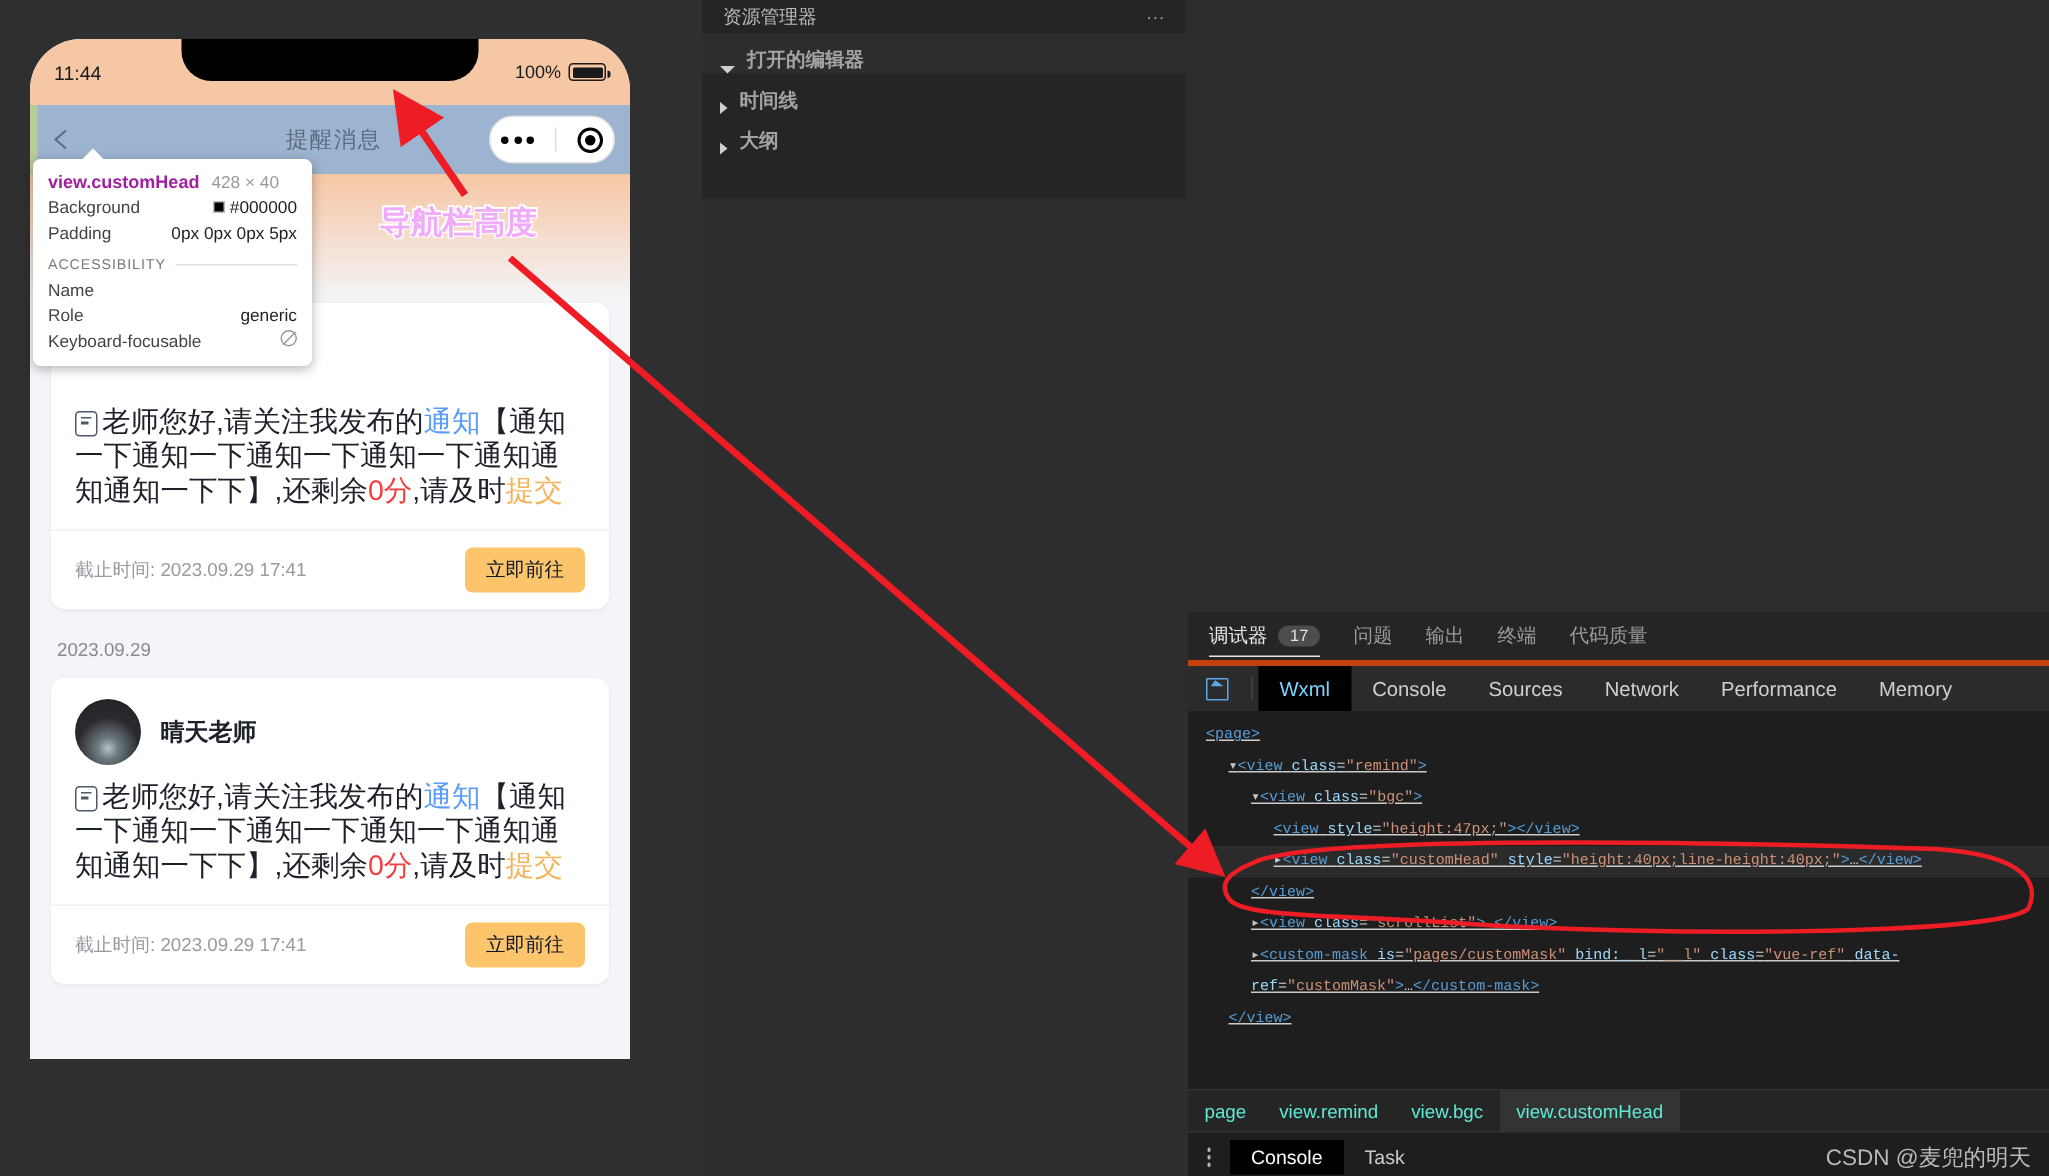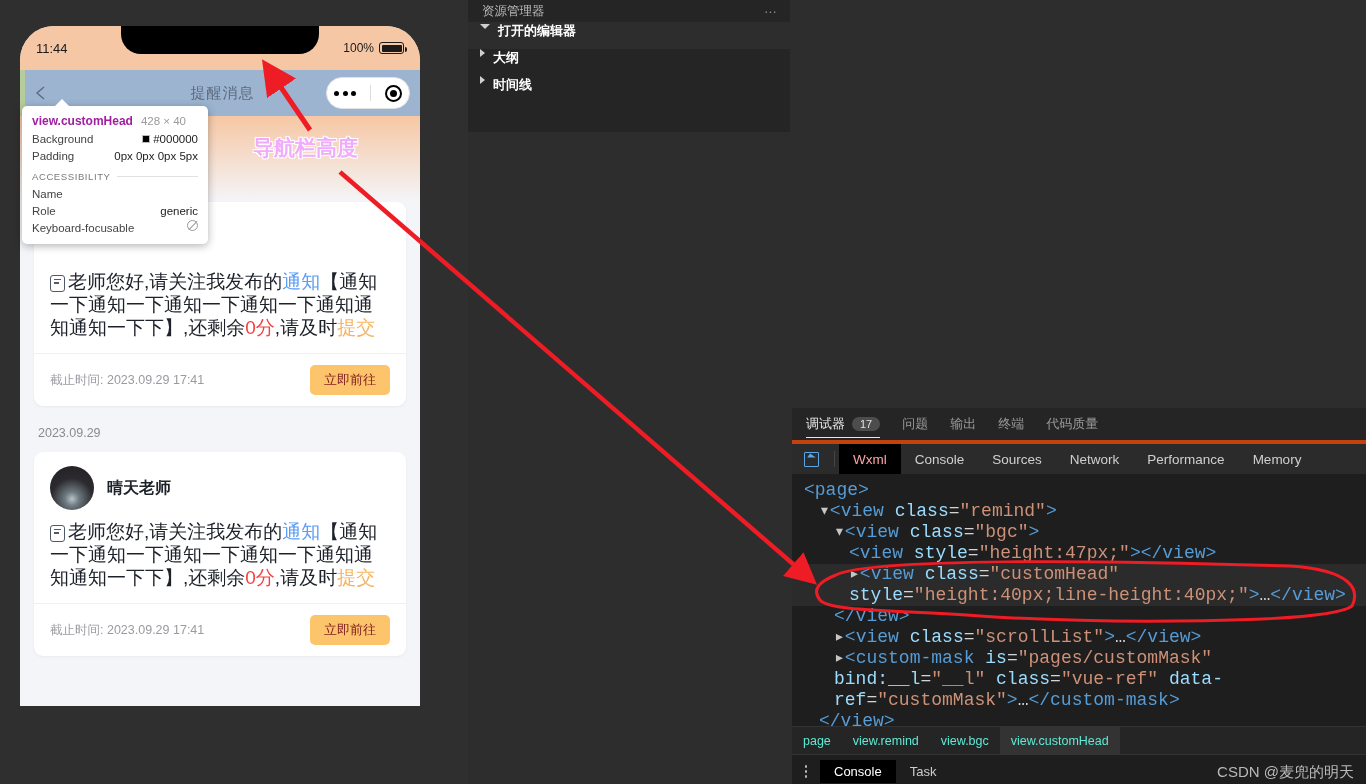--- a/index.html
+++ b/index.html
@@ -73,21 +73,21 @@
   .msgicon{display:inline-block;width:15px;height:17px;vertical-align:-4px;
     border:1.6px solid #4e5969;border-radius:3px;margin-right:3px;position:relative;}
   .msgicon:before{content:"";position:absolute;left:2.5px;top:2.5px;width:7px;height:1.5px;background:#4e5969;}
   .msgicon:after{content:"";position:absolute;left:2.5px;top:6px;width:5px;height:1.5px;background:#4e5969;}
   .lnk{color:#5a9cf8;}
   .red{color:#f53f3f;}
   .orange{color:#f7b25c;}
   .card-foot{border-top:1px solid #f0f0f2;padding:11px 16px;
     display:flex;align-items:center;justify-content:space-between;}
   .deadline{font-size:12.5px;color:#9a9aa2;}
-  .gobtn{background:#fcc56b;color:#7f1d1d;font-size:13px;border:none;
+  .gobtn{background:#fcc56b;color:#0f172a;font-size:13px;border:none;
     border-radius:5px;padding:6px 14px;cursor:pointer;}
   .datelabel{font-size:12.5px;color:#8a8a93;padding:4px 4px 12px;}
 
   
   #tooltip{
     position:absolute; left:22px; top:106px; width:186px;
     background:#fff;border-radius:5px;padding:8px 10px 7px;
     box-shadow:0 2px 8px rgba(0,0,0,.3); font-size:11.5px; color:#3c3c3c; z-index:40;
     font-family:"Liberation Sans",sans-serif;
   }
@@ -109,22 +109,22 @@
     border-radius:50%;position:relative;}
   .nofocus:after{content:"";position:absolute;left:-1px;top:4px;width:12px;height:1.3px;
     background:#999;transform:rotate(-45deg);}
 
   
   #explorer{position:absolute;left:468px;top:0;width:322px;height:132px;
     background:#252526;color:#cccccc;font-size:13px;}
   #exp-head{height:22px;display:flex;align-items:center;justify-content:space-between;
     padding:0 12px 0 14px;color:#bbbbbb;font-size:12.5px;}
   #exp-head .ell{letter-spacing:1.5px;color:#8c8c8c;}
-  .exp-row{height:27px;display:flex;align-items:flex-start;gap:8px;
-    padding-left:12px;font-weight:bold;color:#ffffff;cursor:pointer;}
+  .exp-row{height:27px;display:flex;align-items:flex-end;gap:8px;
+    padding-left:12px;font-weight:bold;color:#a3a3a3;cursor:pointer;}
   .exp-row.sec{background:#2d2d2d;}
   .tw{width:0;height:0;border-left:5px solid #cfcfcf;
     border-top:4px solid transparent;border-bottom:4px solid transparent;}
   .tw.open{border-left:5px solid transparent;border-right:5px solid transparent;
     border-top:5px solid #cfcfcf;border-bottom:0;margin-top:2px;}
 
   
   #devtools{position:absolute;left:792px;top:408px;width:574px;height:376px;
     background:#1e1e1e;color:#cccccc;}
   #dt-tabs{height:36px;display:flex;align-items:center;gap:22px;padding:0 0 0 14px;
@@ -136,23 +136,23 @@
   .badge{background:#4d4d4d;color:#e2e2e2;border-radius:11px;font-size:11px;padding:1px 8px;}
   #dt-sub{height:30px;display:flex;align-items:stretch;background:#2b2b2b;font-size:13.5px;}
   #inspect-btn{width:38px;display:flex;align-items:center;justify-content:center;cursor:pointer;}
   .cursorico{width:15px;height:15px;position:relative;}
   .cursorico .frame{position:absolute;inset:0;border:1.6px solid #5aa7e8;border-radius:1px;}
   .cursorico .arw{position:absolute;left:4px;top:3px;width:0;height:0;
     border-left:7px solid #5aa7e8;border-bottom:5px solid transparent;
     transform:rotate(35deg);}
   .vdiv{width:1px;background:#444;margin:7px 4px;}
   .sub-tab{padding:0 14px;display:flex;align-items:center;color:#cfcfcf;cursor:pointer;}
-  .sub-tab.active{background:#000;color:#fca5a5;}
+  .sub-tab.active{background:#000;color:#7dd3fc;}
   #dom{font-family:"Liberation Mono","DejaVu Sans Mono",monospace;
-    font-size:18px;line-height:21px;padding:6px 0 0 0;height:252px;overflow:hidden;position:relative;}
+    font-size:10px;line-height:21px;padding:6px 0 0 0;height:252px;overflow:hidden;position:relative;text-decoration:underline;}
   .dl{padding-left:12px;white-space:pre;color:#9cdcfe;position:relative;}
   .dl.sel{background:#2b2b2b;}
   .gut{position:absolute;left:0;top:0;width:26px;text-align:center;color:#8a8a8a;letter-spacing:1px;}
   .tag{color:#569cd6;}
   .attr{color:#9cdcfe;}
   .val{color:#ce9178;}
   .plain{color:#d4d4d4;}
   .arrow{color:#c5c5c5;}
   #breadcrumb{height:28px;display:flex;align-items:center;gap:0;
     background:#252526;font-size:12.5px;border-top:1px solid #333;}
@@ -283,25 +283,25 @@
     <span>资源管理器</span>
     <span class="ell">⋯</span>
   </div>
   <div id="exp-list">
       <div class="exp-row sec">
         <span class="tw open"></span>
         <span>打开的编辑器</span>
       </div>
       <div class="exp-row">
         <span class="tw"></span>
-        <span>大纲</span>
+        <span>时间线</span>
       </div>
       <div class="exp-row">
         <span class="tw"></span>
-        <span>时间线</span>
+        <span>大纲</span>
       </div>
     </div>
 </div>
 
 <div id="devtools">
   <div id="dt-tabs">
       <div class="dt-tab active">
         <span>调试器</span>
         <span class="badge">17</span>
       </div>

